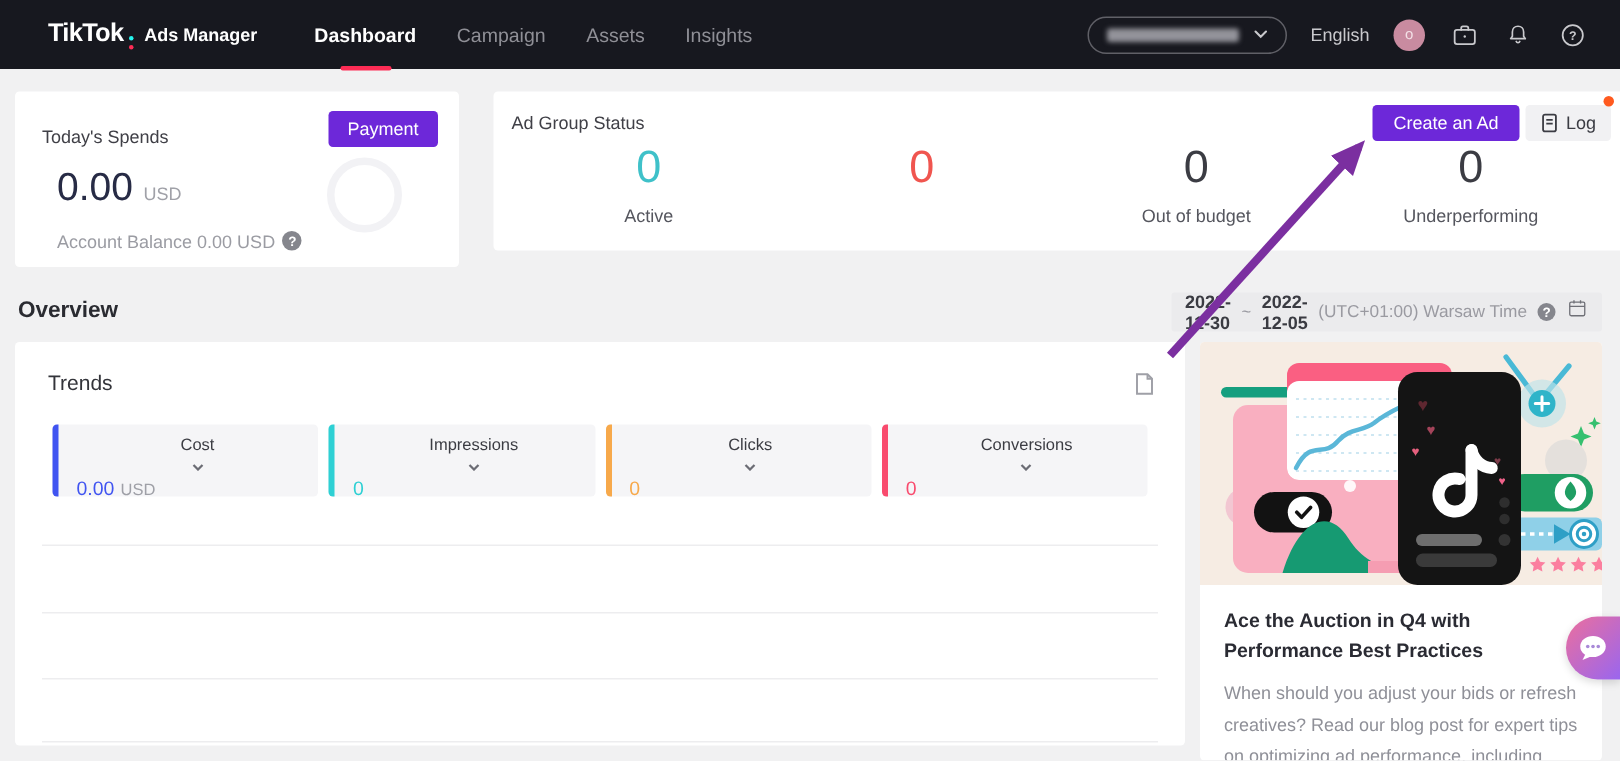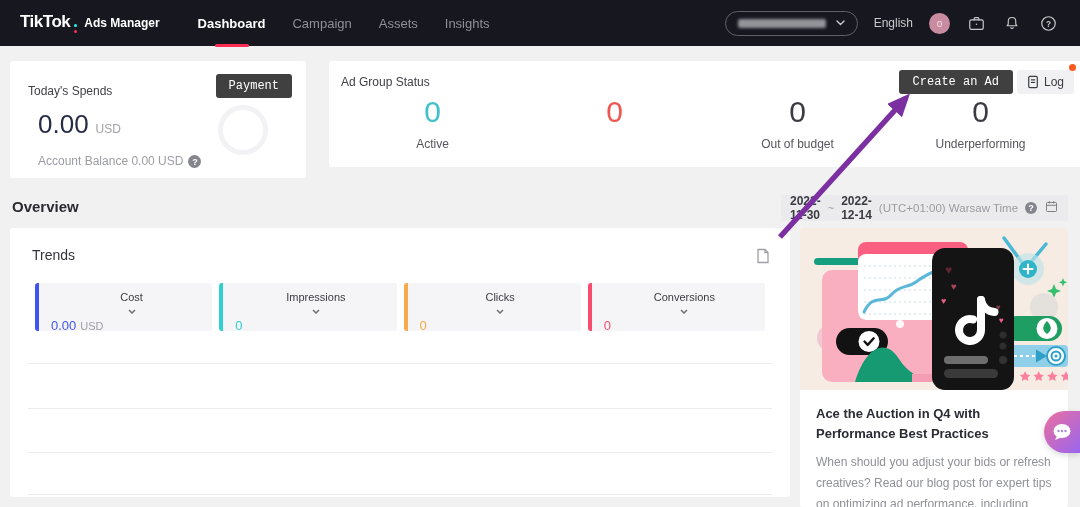--- a/index.html
+++ b/index.html
@@ -1,21 +1,21 @@
 <!DOCTYPE html>
 <html><head>
 <meta charset="utf-8">
 <style>
   * { margin:0; padding:0; box-sizing:border-box; }
   html,body { width:1080px; height:507px; }
   body { font-family:"Liberation Sans", sans-serif; background:#f1f1f2; overflow:hidden; }
   .screen { position:relative; width:1080px; height:507px; background:#f1f1f2; overflow:hidden; }
 
   
-  .topnav { position:absolute; left:0; top:0; width:1080px; height:46px; background:#17181f; display:flex; align-items:center; padding:0 22px 0 20px; }
+  .topnav { position:absolute; left:0; top:0; width:1080px; height:46px; background:#17181f; display:flex; align-items:center; padding:0 22px 0 32px; }
   .logo { display:flex; align-items:baseline; gap:3px; cursor:pointer; }
   .logo .brand { color:#fff; font-size:17px; font-weight:800; letter-spacing:-0.5px; }
   .logo .colon { display:inline-flex; flex-direction:column; gap:3px; margin:0 2px 1px 1px; }
   .logo .colon i { width:3px; height:3px; border-radius:50%; display:block; }
   .logo .colon i.t { background:#25f4ee; }
   .logo .colon i.p { background:#fe2c55; }
   .logo .suffix { color:#fff; font-size:12px; font-weight:700; margin-left:2px; }
   .nav-items { display:flex; align-items:center; gap:27px; margin-left:38px; height:46px; }
   .nav-item { position:relative; color:#8f8f96; font-size:13px; height:60px; display:flex; align-items:center; cursor:pointer; }
   .nav-item.active { color:#ffffff; font-weight:700; }
@@ -26,25 +26,25 @@
   .lang { color:#c9c9cd; font-size:12px; cursor:pointer; }
   .avatar { width:21px; height:21px; border-radius:50%; background:#c98ba0; color:#f3e0e6; font-size:10px; display:flex; align-items:center; justify-content:center; cursor:pointer; }
   .navicon { width:20px; height:20px; display:flex; align-items:center; justify-content:center; cursor:pointer; }
   .navicon svg { stroke:#c9c9cd; fill:none; stroke-width:1.5; stroke-linecap:round; stroke-linejoin:round; }
 
   
   .card { position:absolute; background:#fff; border-radius:3px; }
   .card-spends { left:10px; top:61px; width:296px; height:117px; }
   .card-title { font-size:12px; color:#404047; font-weight:400; }
   .spends-head { display:flex; align-items:flex-end; justify-content:space-between; padding:13px 14px 0 18px; }
-  .btn-pink { background:#404040; color:#fff; font-size:12px; border:none; border-radius:3px; padding:5px 13px; cursor:pointer;font-family:Liberation Mono, monospace; }
+  .btn-pink { background:#6d28d9; color:#fff; font-size:12px; border:none; border-radius:3px; padding:5px 13px; cursor:pointer; }
   .spends-amount { position:absolute; left:28px; top:48px; display:flex; align-items:baseline; gap:7px; }
   .spends-amount .num { font-size:26px; color:#272b45; font-weight:500; }
   .spends-amount .cur { font-size:12px; color:#a0a1a8; }
-  .spends-balance { position:absolute; left:28px; top:93px; display:flex; align-items:flex-end; gap:5px; font-size:12px; color:#9b9ca3; }
+  .spends-balance { position:absolute; left:28px; top:93px; display:flex; align-items:flex-start; gap:5px; font-size:12px; color:#9b9ca3; }
   .qmark { width:13px; height:13px; border-radius:50%; background:#85868d; color:#fff; font-size:9px; font-weight:700; display:flex; align-items:center; justify-content:center; }
   .donut { position:absolute; right:38px; top:44px; width:50px; height:50px; border-radius:50%; border:5px solid #f2f2f5; }
 
   .card-status { left:329px; top:61px; width:756px; height:106px; }
   .status-title { position:absolute; left:12px; top:14px; }
   .stat-col { position:absolute; top:34px; width:183px; text-align:center; }
   .stat-col .val { font-size:30px; font-weight:400; line-height:34px; }
   .stat-col .lbl { font-size:12px; color:#55565e; margin-top:8px; }
   .val-teal { color:#3fc1c9; } .val-red { color:#f0554f; } .val-dark { color:#3b3c43; }
   .btn-create { position:absolute; right:72px; top:9px; height:24px; padding:0 14px; }
@@ -188,21 +188,21 @@
       <span>Log</span>
     </button>
     <span class="log-dot"></span>
   </div>
 
   <div class="overview-title">Overview</div>
 
   <div class="daterange">
     <span class="d">2022-11-30</span>
     <span class="sep">~</span>
-    <span class="d">2022-12-14</span>
+    <span class="d">2022-12-05</span>
     <span class="tz">(UTC+01:00) Warsaw Time</span>
     <span class="qmark">?</span>
     <span class="cal-icon">
       <svg width="15" height="15" viewBox="0 0 24 24">
           <rect x="4" y="5.5" width="16" height="14.5" rx="1.5"></rect>
           <line x1="4" y1="10" x2="20" y2="10"></line>
           <line x1="8.5" y1="3.5" x2="8.5" y2="7"></line>
           <line x1="15.5" y1="3.5" x2="15.5" y2="7"></line>
         </svg>
     </span>

